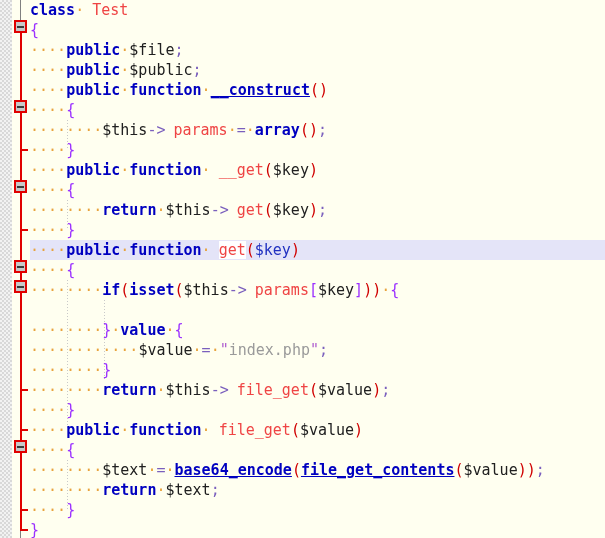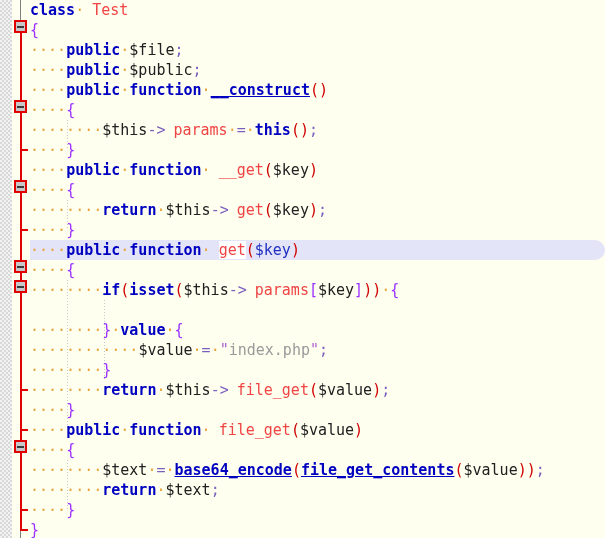--- a/index.html
+++ b/index.html
@@ -120,21 +120,21 @@
     font-size: 15px;
     font-family: "DejaVu Sans Mono", "Liberation Mono", monospace;
     color: #404040;
   }
   .line .txt {
     position: absolute;
     left: 30px;
     top: 0;
     white-space: pre;
   }
-  .line.cur { background: #e4e4f8; border-radius: 10px; }
+  .line.cur { background: #e4e4f8; }
   
   .vguide {
     position: absolute;
     width: 1px;
     background-image: linear-gradient(to bottom, #c9c9c9 50%, transparent 50%);
     background-size: 1px 3px;
     z-index: 1;
   }
 
   
@@ -205,21 +205,21 @@
 
     <div class="line" style="top:80px;">
       <span class="txt"><span class="dot">····</span><span class="kw">public</span><span class="dot">·</span><span class="kw">function</span><span class="dot">·</span><span class="fnu">__construct</span><span class="paren">()</span></span>
     </div>
 
     <div class="line" style="top:100px;">
       <span class="txt"><span class="dot">····</span><span class="brk">{</span></span>
     </div>
 
     <div class="line" style="top:120px;">
-      <span class="txt"><span class="dot">········</span><span class="var">$this</span><span class="op">-&gt;</span><span class="plain">params</span><span class="dot">·</span><span class="op">=</span><span class="dot">·</span><span class="fn">this</span><span class="paren">()</span><span class="op">;</span></span>
+      <span class="txt"><span class="dot">········</span><span class="var">$this</span><span class="op">-&gt;</span><span class="plain">params</span><span class="dot">·</span><span class="op">=</span><span class="dot">·</span><span class="fn">array</span><span class="paren">()</span><span class="op">;</span></span>
     </div>
 
     <div class="line" style="top:140px;">
       <span class="txt"><span class="dot">····</span><span class="brk">}</span></span>
     </div>
 
     <div class="line" style="top:160px;padding-left:28px;">
       <span class="txt"><span class="dot">····</span><span class="kw">public</span><span class="dot">·</span><span class="kw">function</span><span class="dot">·</span><span class="plain">__get</span><span class="paren">(</span><span class="var">$key</span><span class="paren">)</span></span>
     </div>
 

